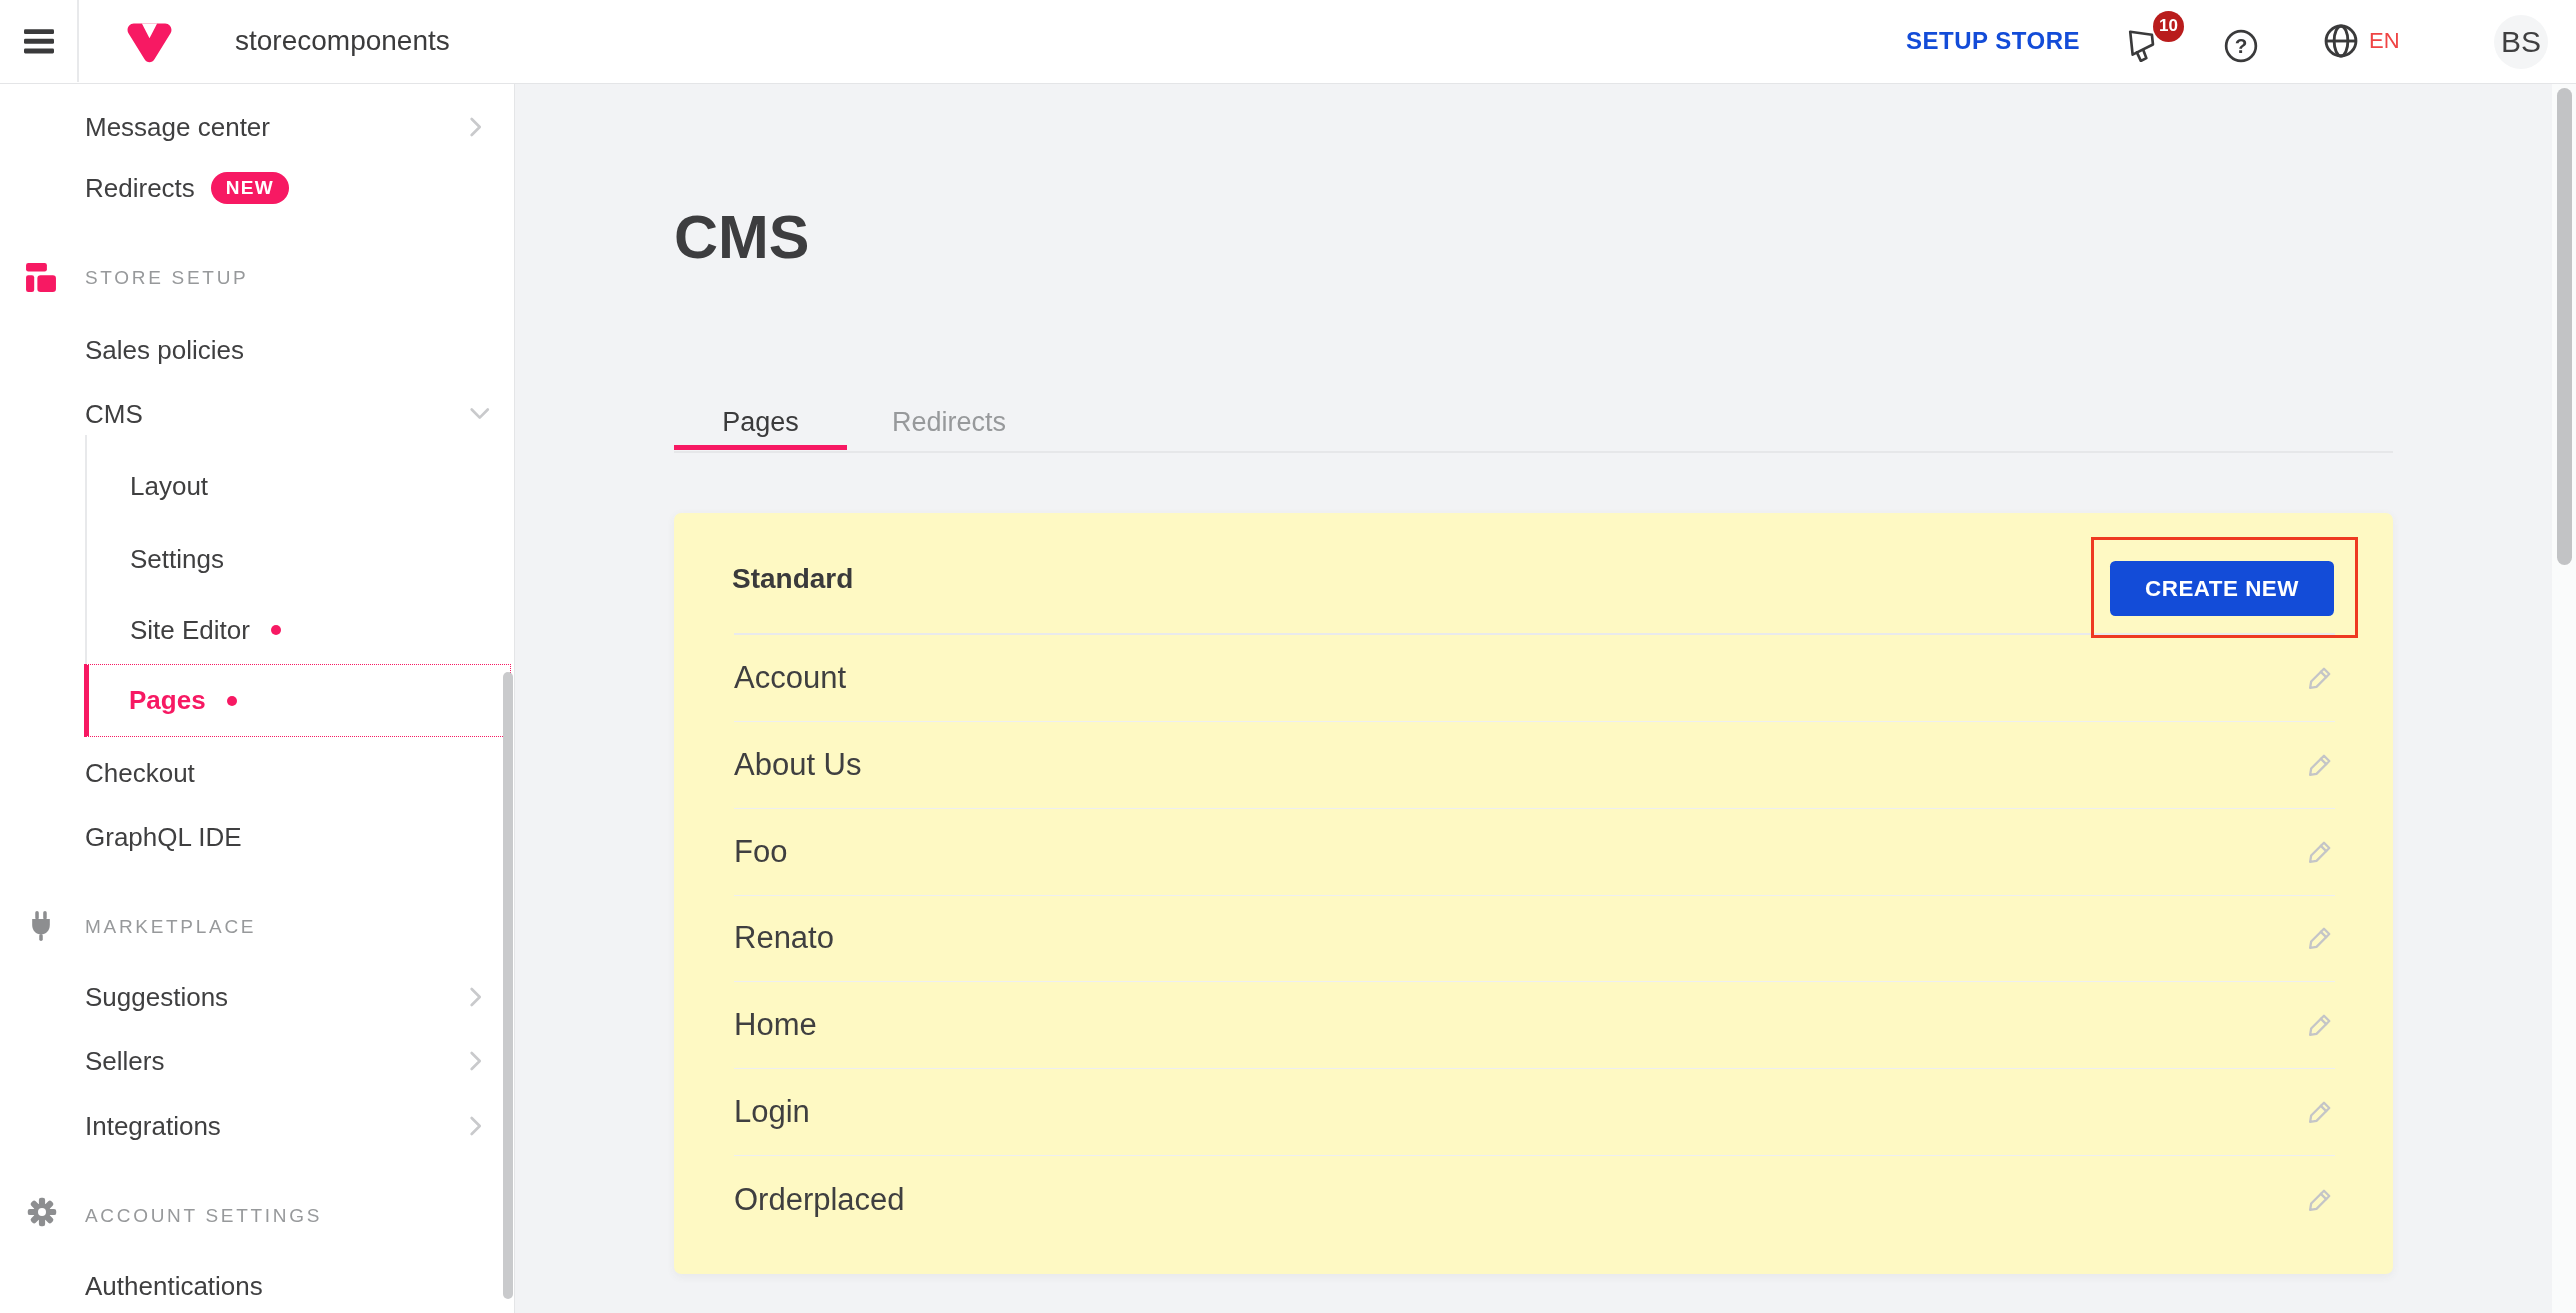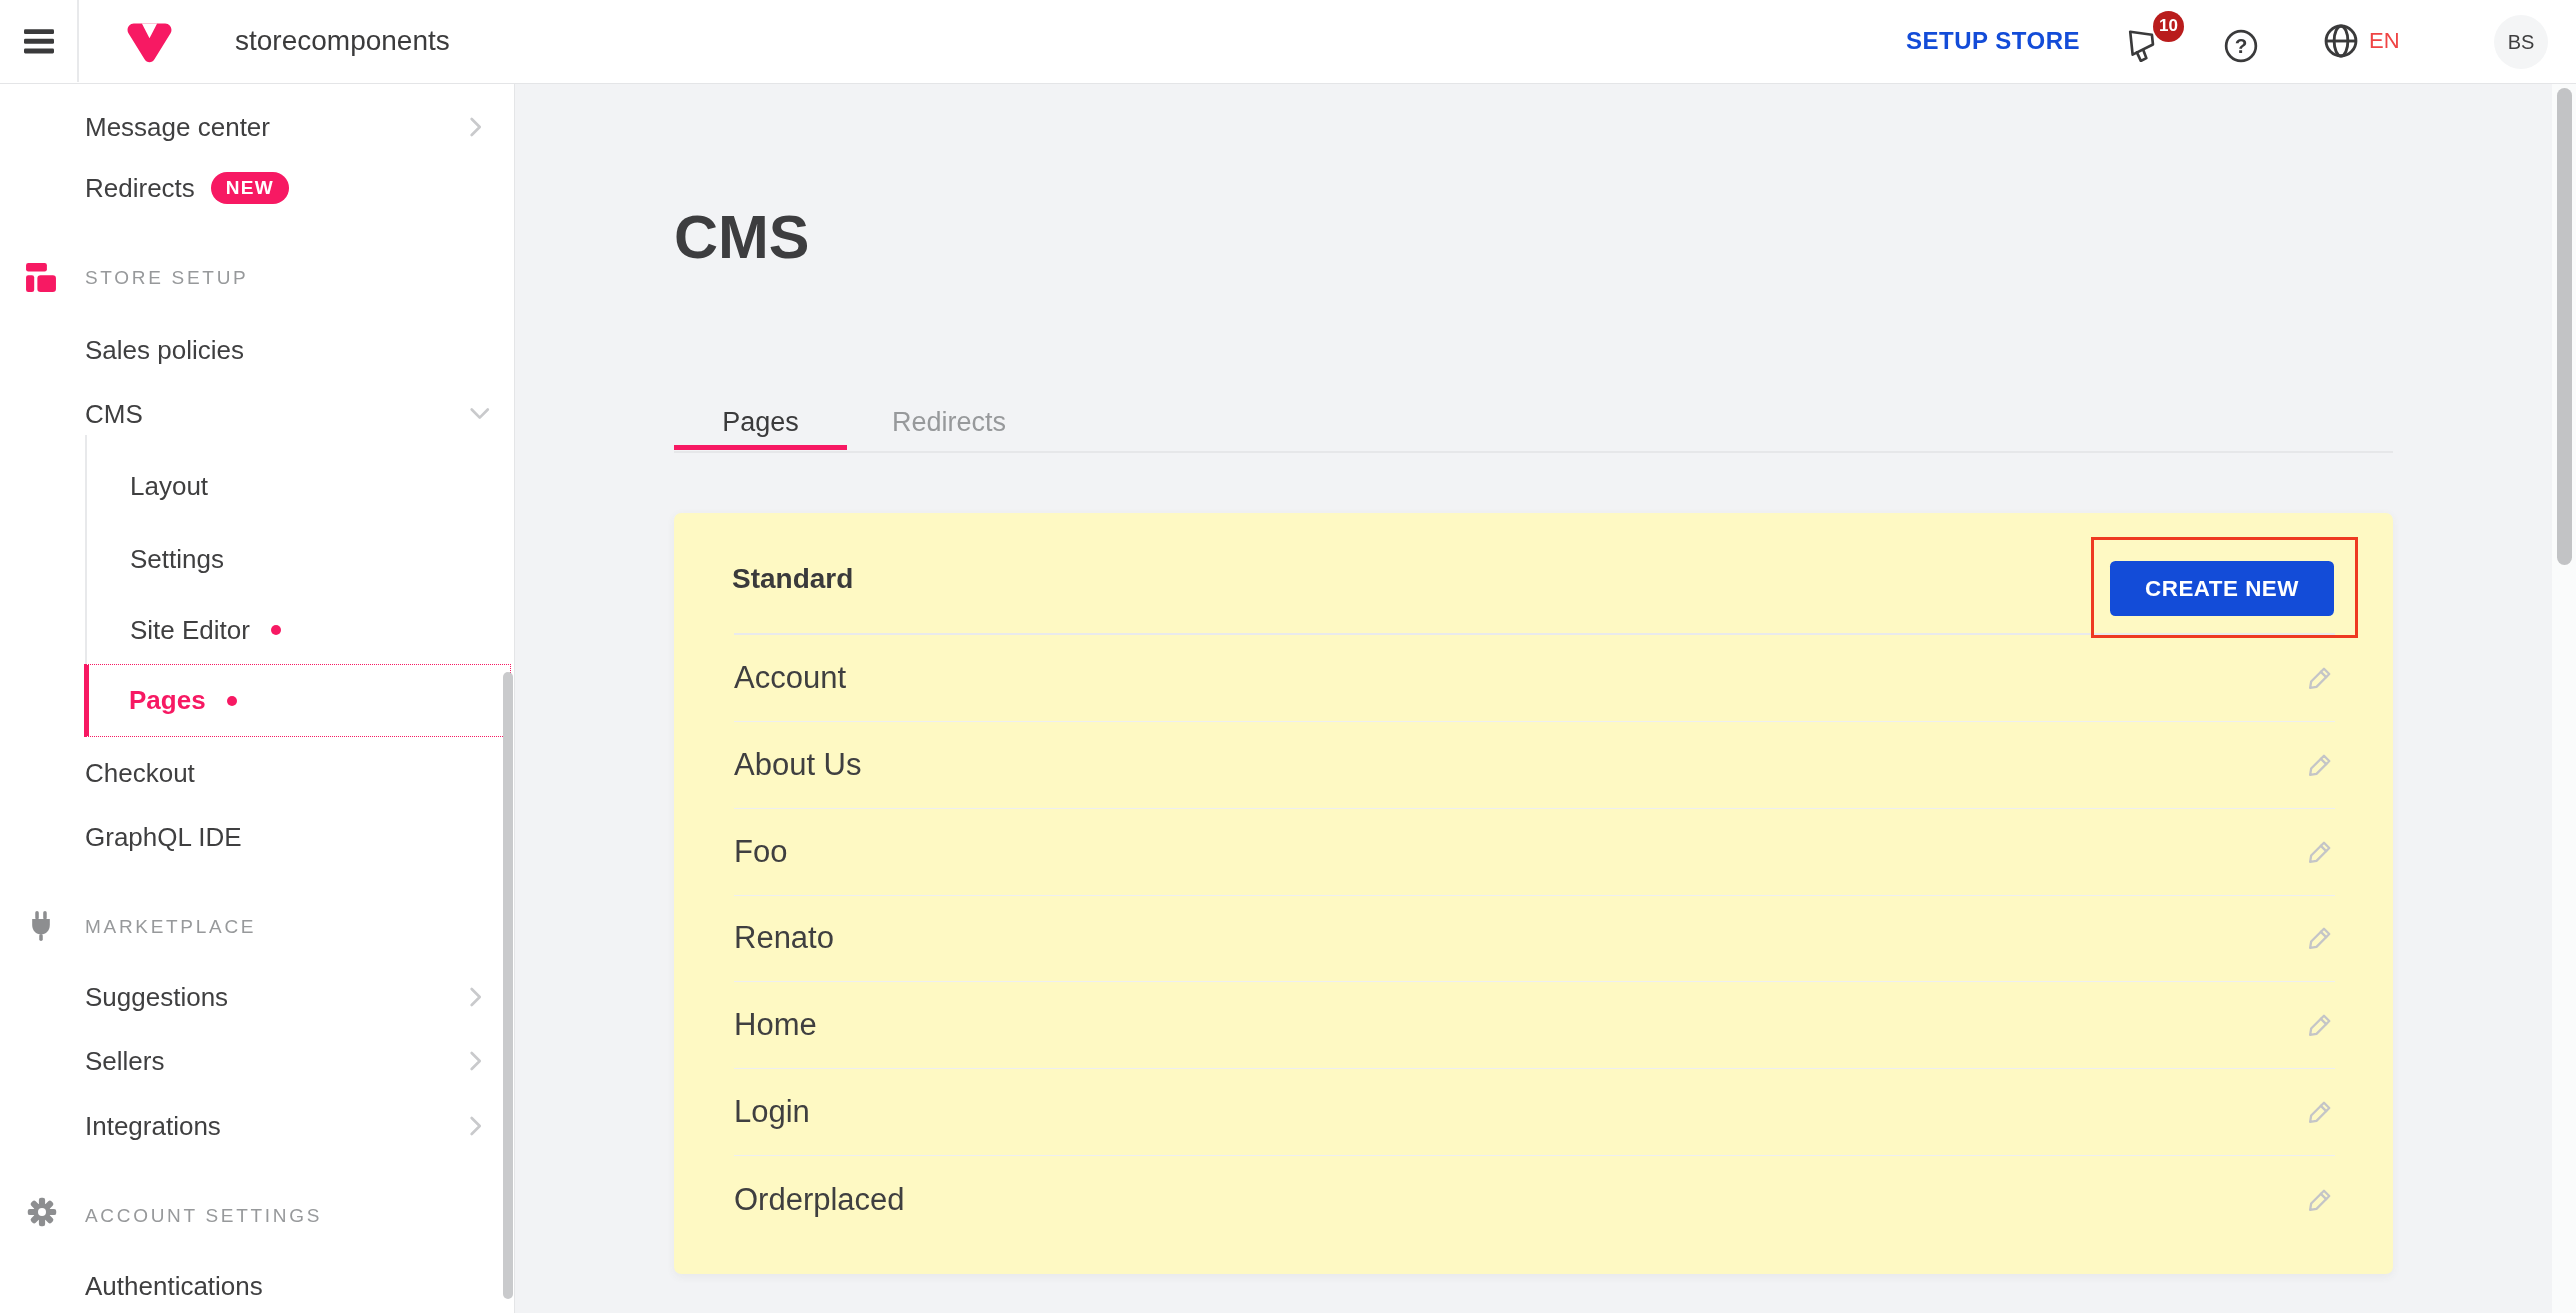--- a/index.html
+++ b/index.html
@@ -42,21 +42,21 @@
   }
   .help-btn { position:absolute; left:2223px; top:28px; cursor:pointer; }
   .lang-btn {
     position:absolute; left:2322px; top:0; height:82px;
     display:flex; align-items:center; gap:9px; cursor:pointer;
   }
   .lang-label { font-size:22px; color:#ef4444; }
   .avatar {
     position:absolute; left:2494px; top:15px; width:54px; height:54px; border-radius:50%;
     background:#f4f5f6; display:flex; align-items:center; justify-content:center;
-    font-size:20px; color:#3f3f40; cursor:pointer;
+    font-size:30px; color:#3f3f40; cursor:pointer;
   }
 
   
   .sidebar {
     position:absolute; left:0; top:84px; width:515px; height:1229px;
     background:#ffffff; border-right:1.8px solid #e4e5e7; z-index:10;
   }
   .nav-item {
     position:absolute; left:85px; width:399px; height:56px;
     display:flex; align-items:center; font-size:26px; color:#3f3f40; cursor:pointer;

